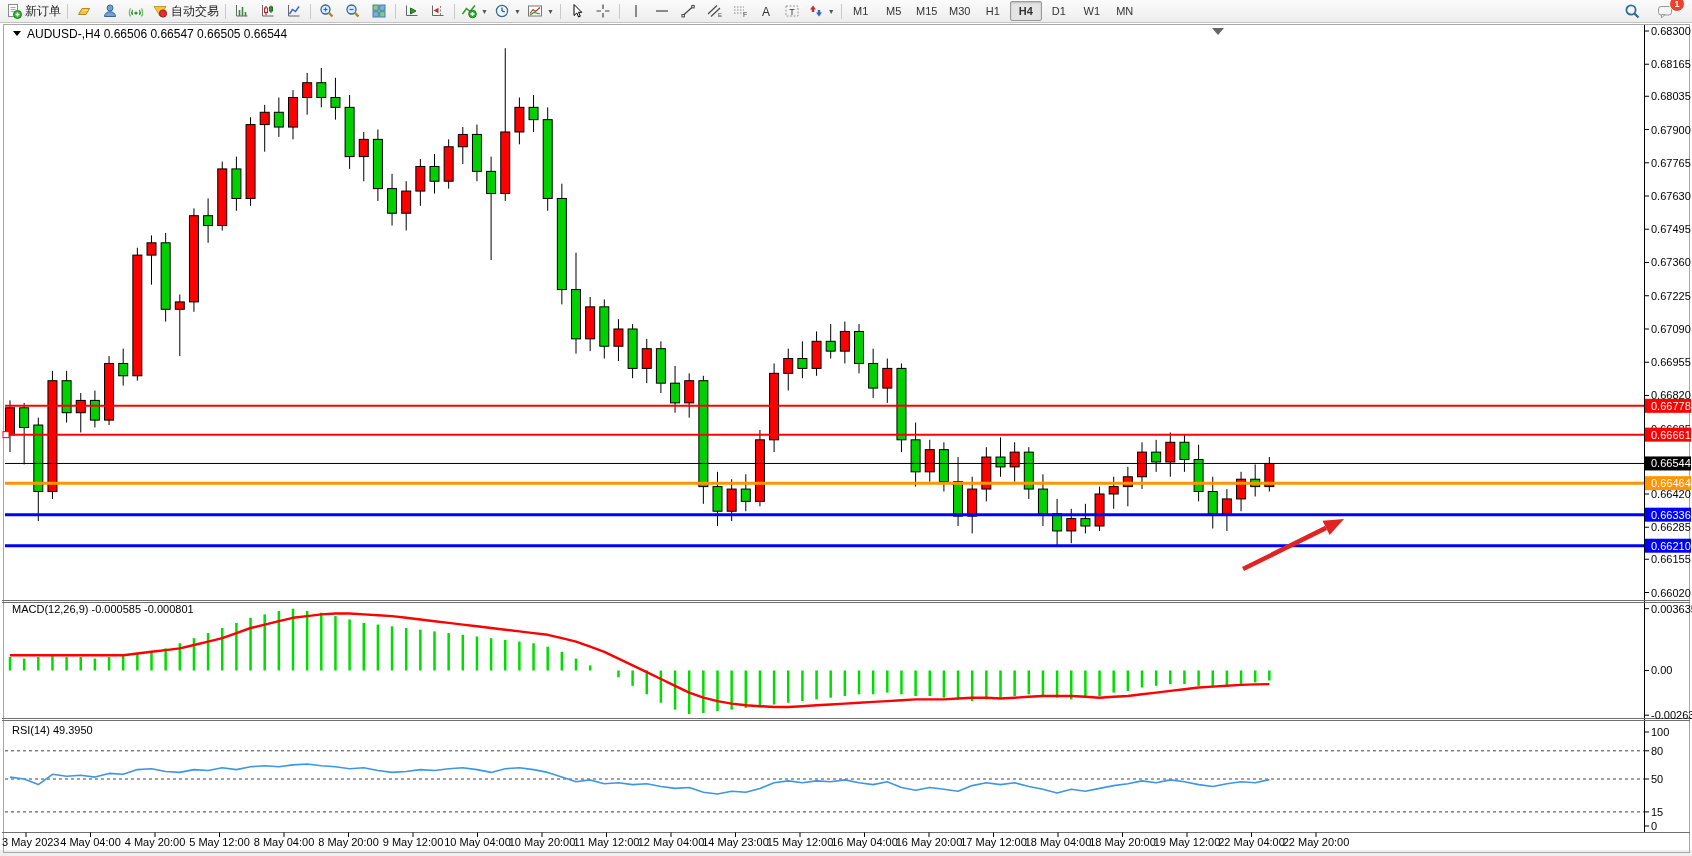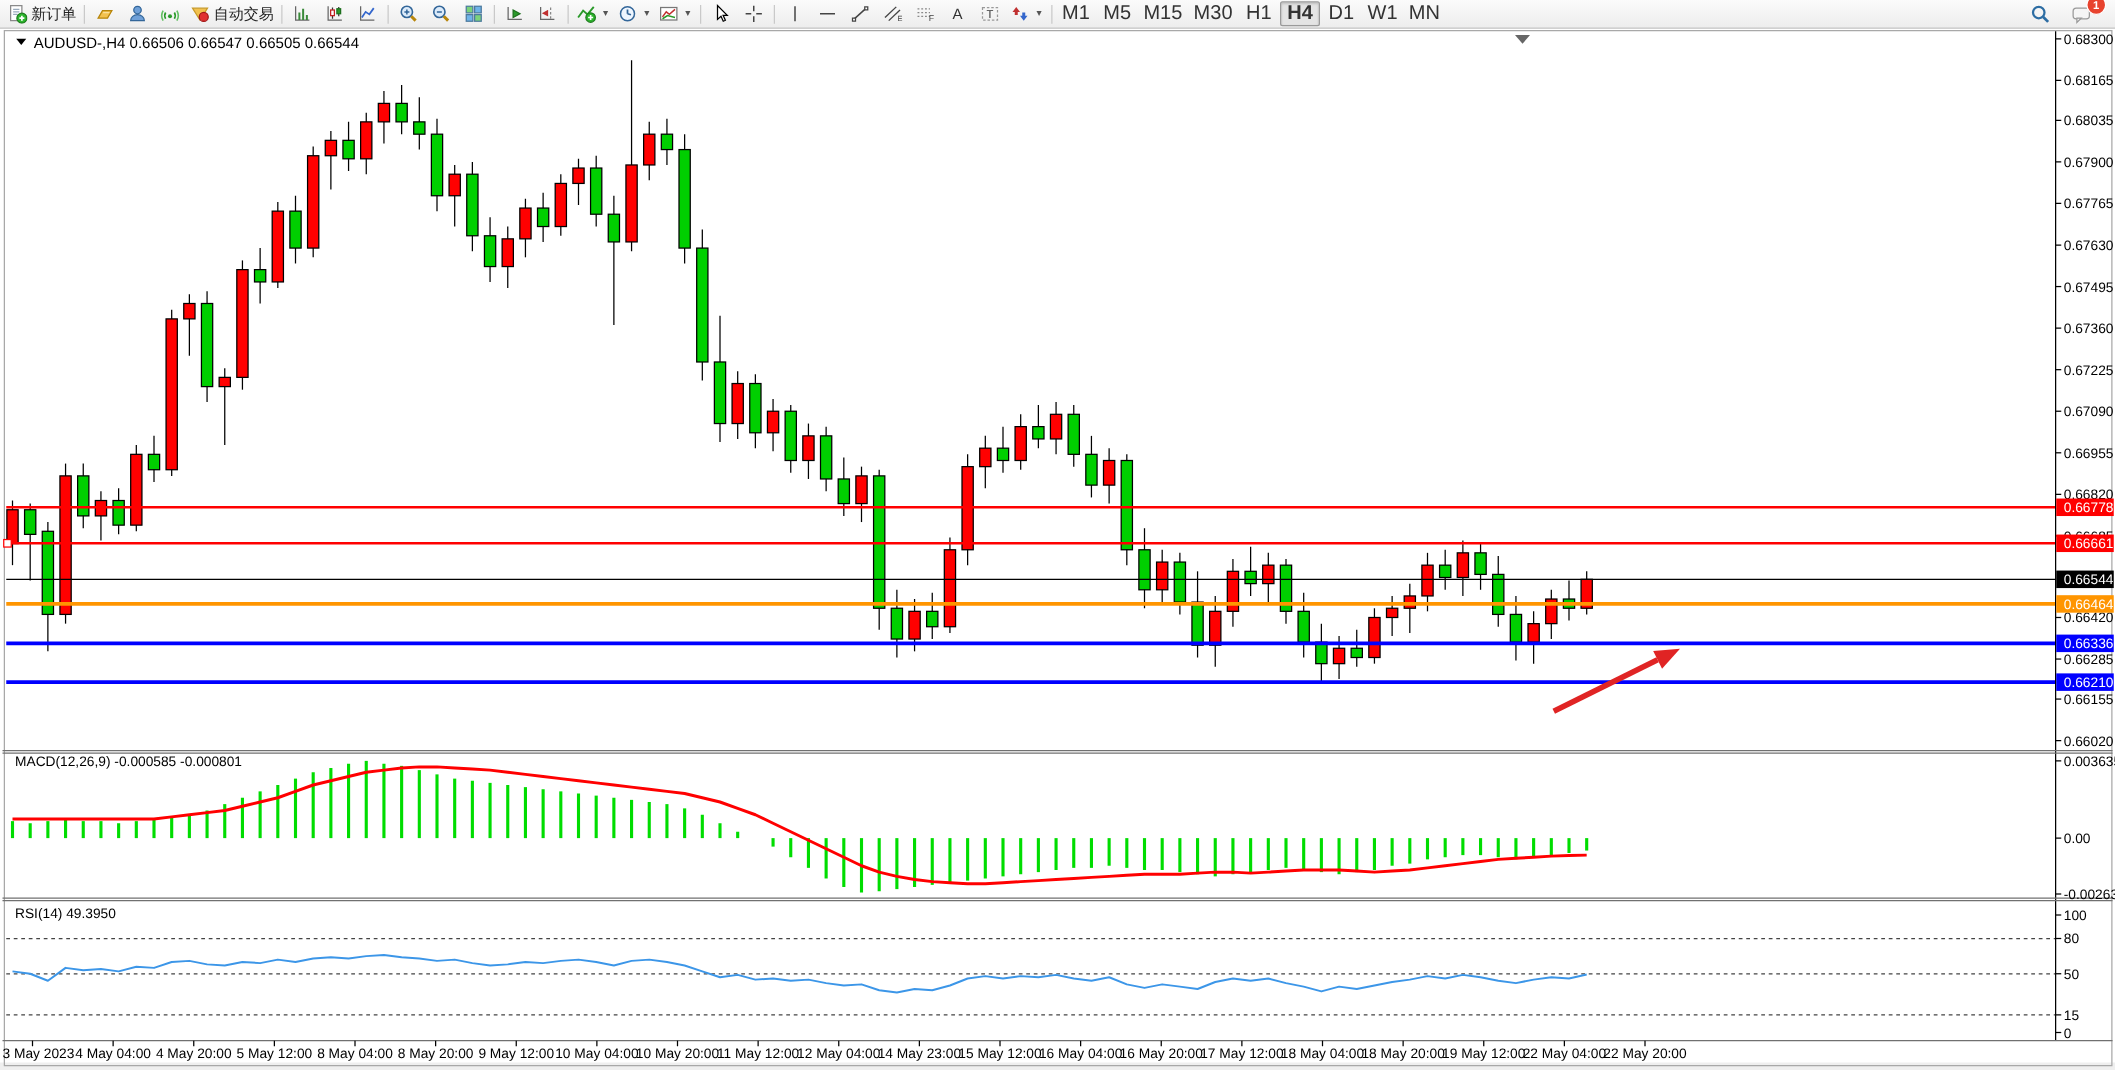--- a/index.html
+++ b/index.html
@@ -6,21 +6,21 @@
   body{width:1692px;height:856px;overflow:hidden;background:#f0f0f0;
        font-family:"Liberation Sans",sans-serif;-webkit-font-smoothing:antialiased;}
   
   .toolbar{height:22px;background:linear-gradient(#fbfbfb,#ededed);border-bottom:1px solid #c3c3c3;
            display:flex;align-items:center;padding:0 3px;gap:0;position:relative;z-index:5;}
   .tb-btn{height:20px;min-width:20px;display:inline-flex;align-items:center;justify-content:center;
           gap:3px;padding:0 2px;border:1px solid transparent;border-radius:2px;font-size:12px;color:#222;cursor:default;}
   .tb-btn .lbl{white-space:nowrap;}
   .tb-sep{width:1px;height:15px;background:#c9c9c9;margin:0 3px;flex:0 0 auto;}
   .tb-caret{font-size:7px;color:#555;margin-left:1px;}
-  .tf{font-size:16px;color:#333;height:18px;min-width:24px;display:inline-flex;align-items:center;
+  .tf{font-size:11px;color:#333;height:18px;min-width:24px;display:inline-flex;align-items:center;
       justify-content:center;padding:0 3px;border:1px solid transparent;border-radius:2px;text-align:center;}
   .tf.active{background:#e4e4e4;border:1px solid #9a9a9a;box-shadow:inset 0 1px 2px rgba(0,0,0,.18);font-weight:bold;}
   .tb-right{margin-left:auto;display:flex;align-items:center;gap:8px;padding-right:10px;}
   .chat-wrap{position:relative;}
   .badge{position:absolute;top:-5px;right:-7px;background:#e8432e;color:#fff;border-radius:50%;
          width:14px;height:14px;font-size:9px;display:flex;align-items:center;justify-content:center;
          border:1px solid #fff;font-weight:bold;}
   .ic{display:inline-block;line-height:0;}
   
   #chart-area{position:absolute;top:23px;left:0;width:1692px;height:833px;background:#fff;}

